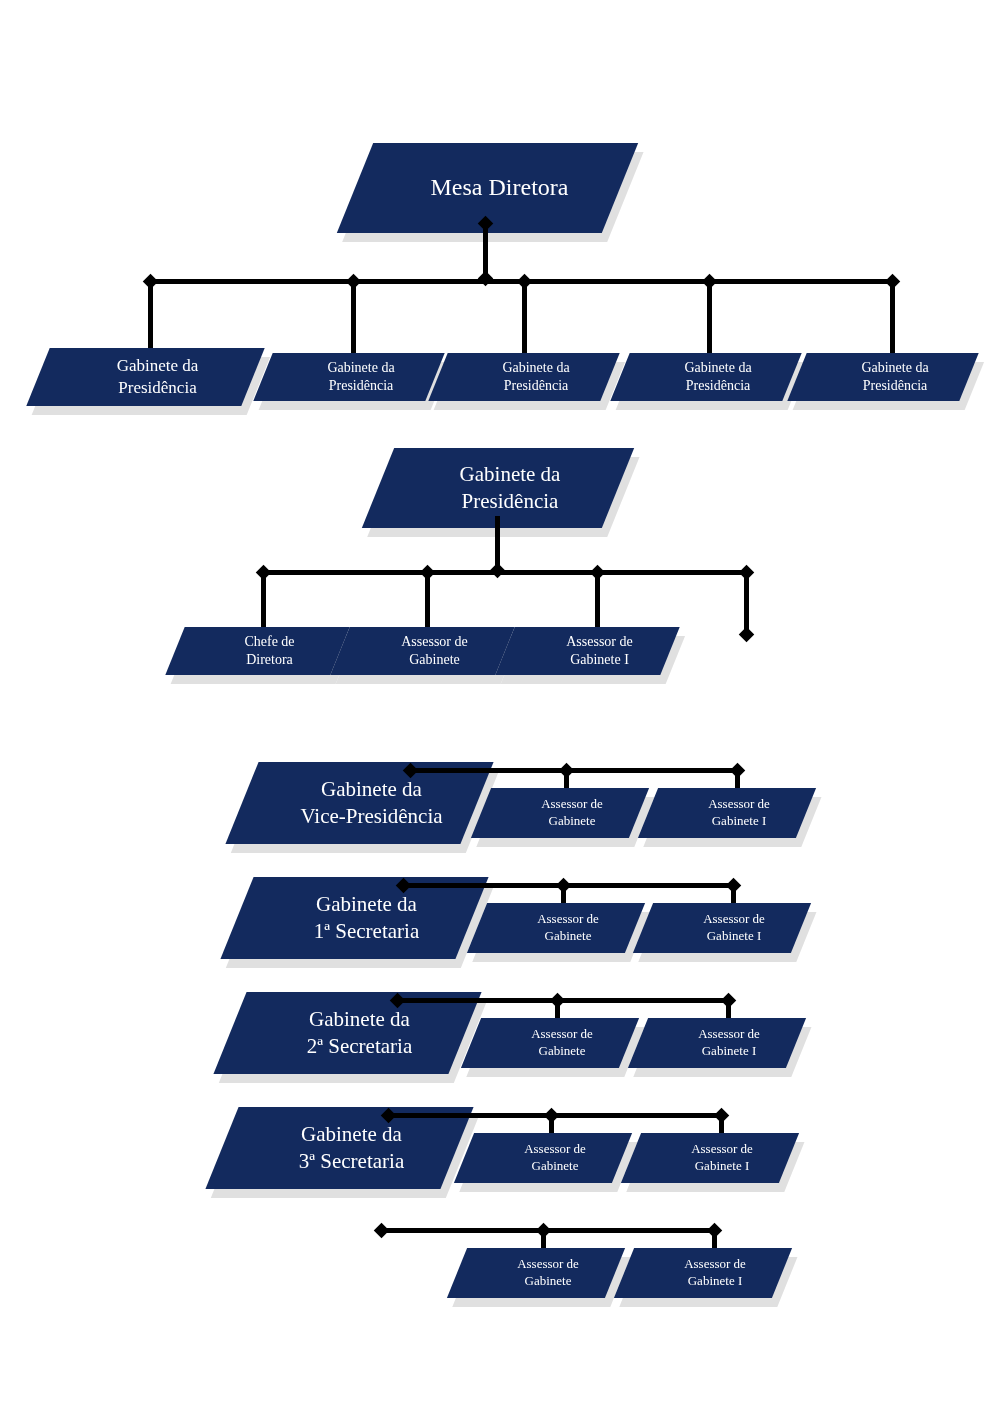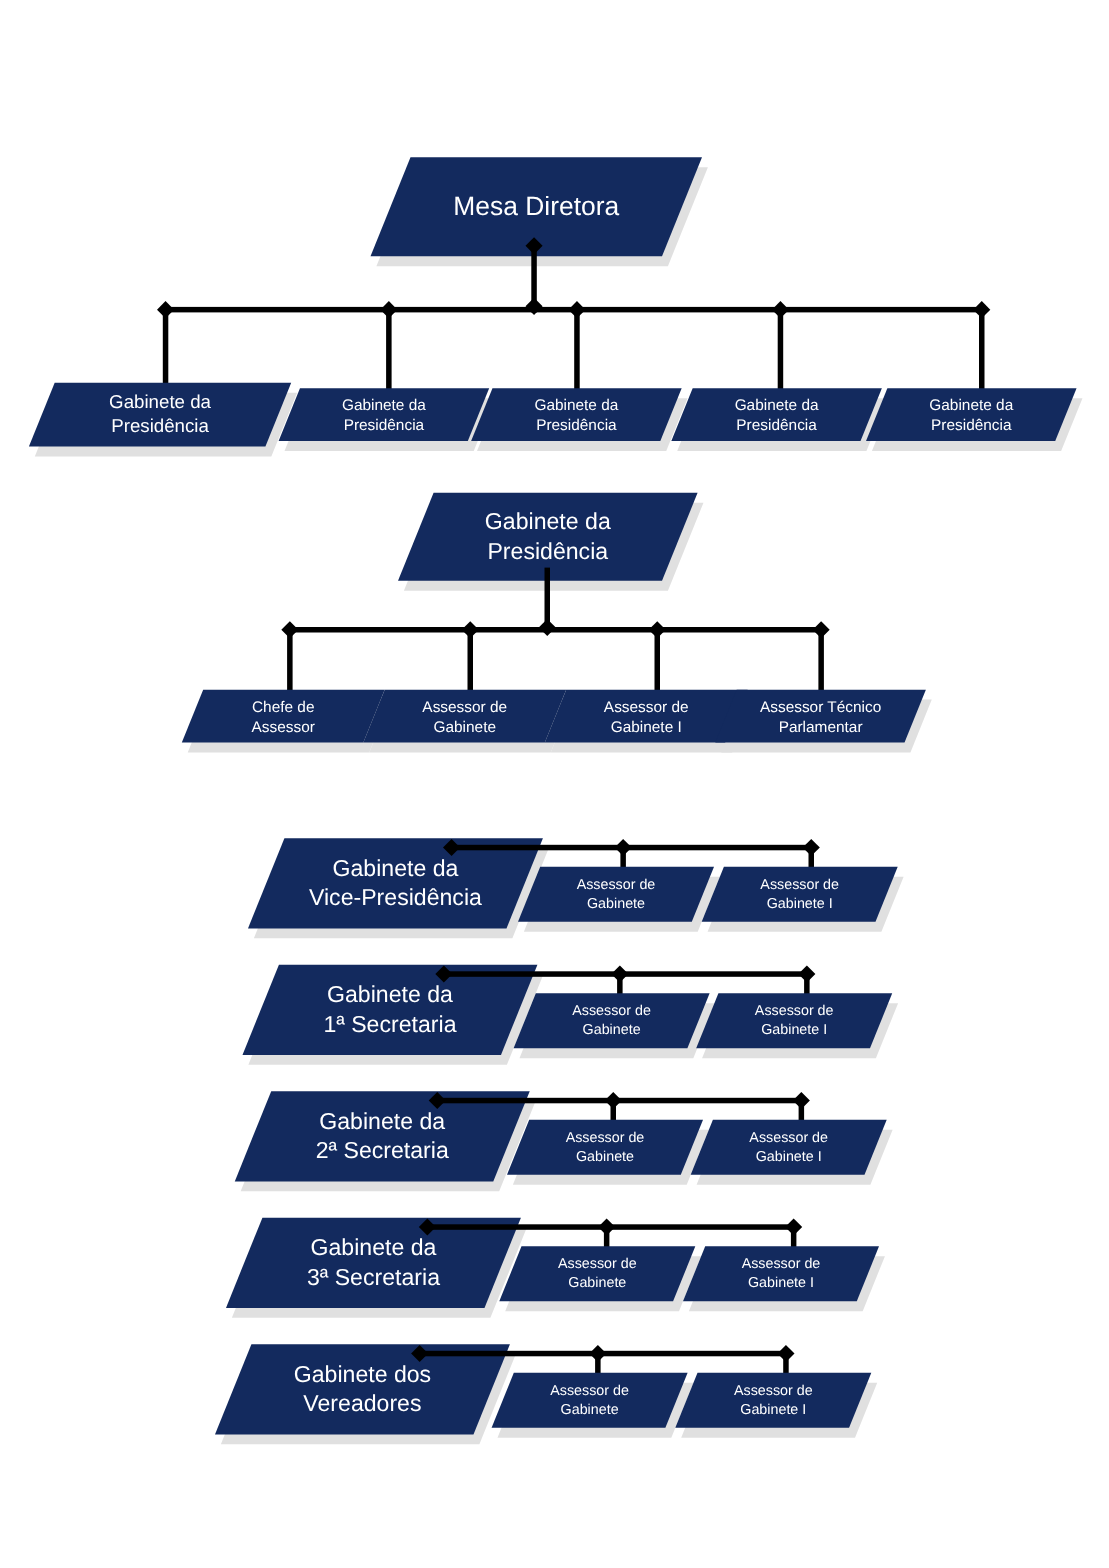--- a/index.html
+++ b/index.html
@@ -24,24 +24,24 @@
   
   .node{ position:absolute; }
   .node .shadow,
   .node .body{
     position:absolute; left:0; top:0; width:100%; height:100%;
     transform:skewX(-22deg);
   }
   .node .shadow{ background:#e0e0e0; transform:skewX(-22deg) translate(9px,9px); }
   .node .body{ background:#132a5e; }
   .node .label{
-    position:absolute; left:0; top:0; width:100%; height:100%;
+    position:absolute; left:12px; top:0; width:100%; height:100%;
     display:flex; align-items:center; justify-content:center;
     text-align:center; color:#ffffff; line-height:1.30;
-    padding:0 6px; white-space:pre-line;
+    padding:0 6px; white-space:pre-line;font-family:Liberation Serif, serif;
   }
 
   
   .sz-xl .label{ font-size:24px; }
   .sz-lg .label{ font-size:21px; }
   .sz-md .label{ font-size:17px; }
   .sz-sm .label{ font-size:14px; }
   .sz-xs .label{ font-size:13px; }
 
   
@@ -150,43 +150,37 @@
   <div class="dia" style="left:592px; top:629px;"></div>
 
   <div class="dia" style="left:741px; top:567px;"></div>
   <div class="vline" style="left:744px; top:572px; height:63px;"></div>
   <div class="dia" style="left:741px; top:629px;"></div>
 
   <div class="node sz-sm" style="left:175px; top:627px; width:165px; height:48px;">
     <div class="shadow"></div>
     <div class="body"></div>
     <div class="label">Chefe de
-Assessor</div>
+Diretora</div>
   </div>
 
   <div class="node sz-sm" style="left:340px; top:627px; width:165px; height:48px;">
     <div class="shadow"></div>
     <div class="body"></div>
     <div class="label">Assessor de
 Gabinete</div>
   </div>
 
   <div class="node sz-sm" style="left:505px; top:627px; width:165px; height:48px;">
     <div class="shadow"></div>
     <div class="body"></div>
     <div class="label">Assessor de
 Gabinete I</div>
   </div>
 
-  <div class="node sz-sm" style="left:660px; top:627px; width:172px; height:48px;">
-    <div class="shadow"></div>
-    <div class="body"></div>
-    <div class="label">Assessor Técnico
-Parlamentar</div>
-  </div>
 
   <div class="node sz-lg" style="left:242px; top:762px; width:235px; height:82px;">
     <div class="shadow"></div>
     <div class="body"></div>
     <div class="label">Gabinete da
 Vice-Presidência</div>
   </div>
   <div class="hline" style="left:410px; top:768px; width:327px;"></div>
   <div class="dia" style="left:405px; top:765px;"></div>
   <div class="dia" style="left:561px; top:765px;"></div>
@@ -286,26 +280,20 @@
     <div class="label">Assessor de
 Gabinete</div>
   </div>
   <div class="node sz-xs" style="left:631px; top:1133px; width:158px; height:50px;">
     <div class="shadow"></div>
     <div class="body"></div>
     <div class="label">Assessor de
 Gabinete I</div>
   </div>
 
-  <div class="node sz-lg" style="left:212px; top:1222px; width:235px; height:82px;">
-    <div class="shadow"></div>
-    <div class="body"></div>
-    <div class="label">Gabinete dos
-Vereadores</div>
-  </div>
   <div class="hline" style="left:381px; top:1228px; width:333px;"></div>
   <div class="dia" style="left:376px; top:1225px;"></div>
   <div class="dia" style="left:538px; top:1225px;"></div>
   <div class="vline" style="left:541px; top:1230px; height:25px;"></div>
   <div class="dia" style="left:538px; top:1249px;"></div>
   <div class="dia" style="left:709px; top:1225px;"></div>
   <div class="vline" style="left:712px; top:1230px; height:25px;"></div>
   <div class="dia" style="left:709px; top:1249px;"></div>
 
   <div class="node sz-xs" style="left:457px; top:1248px; width:158px; height:50px;">

